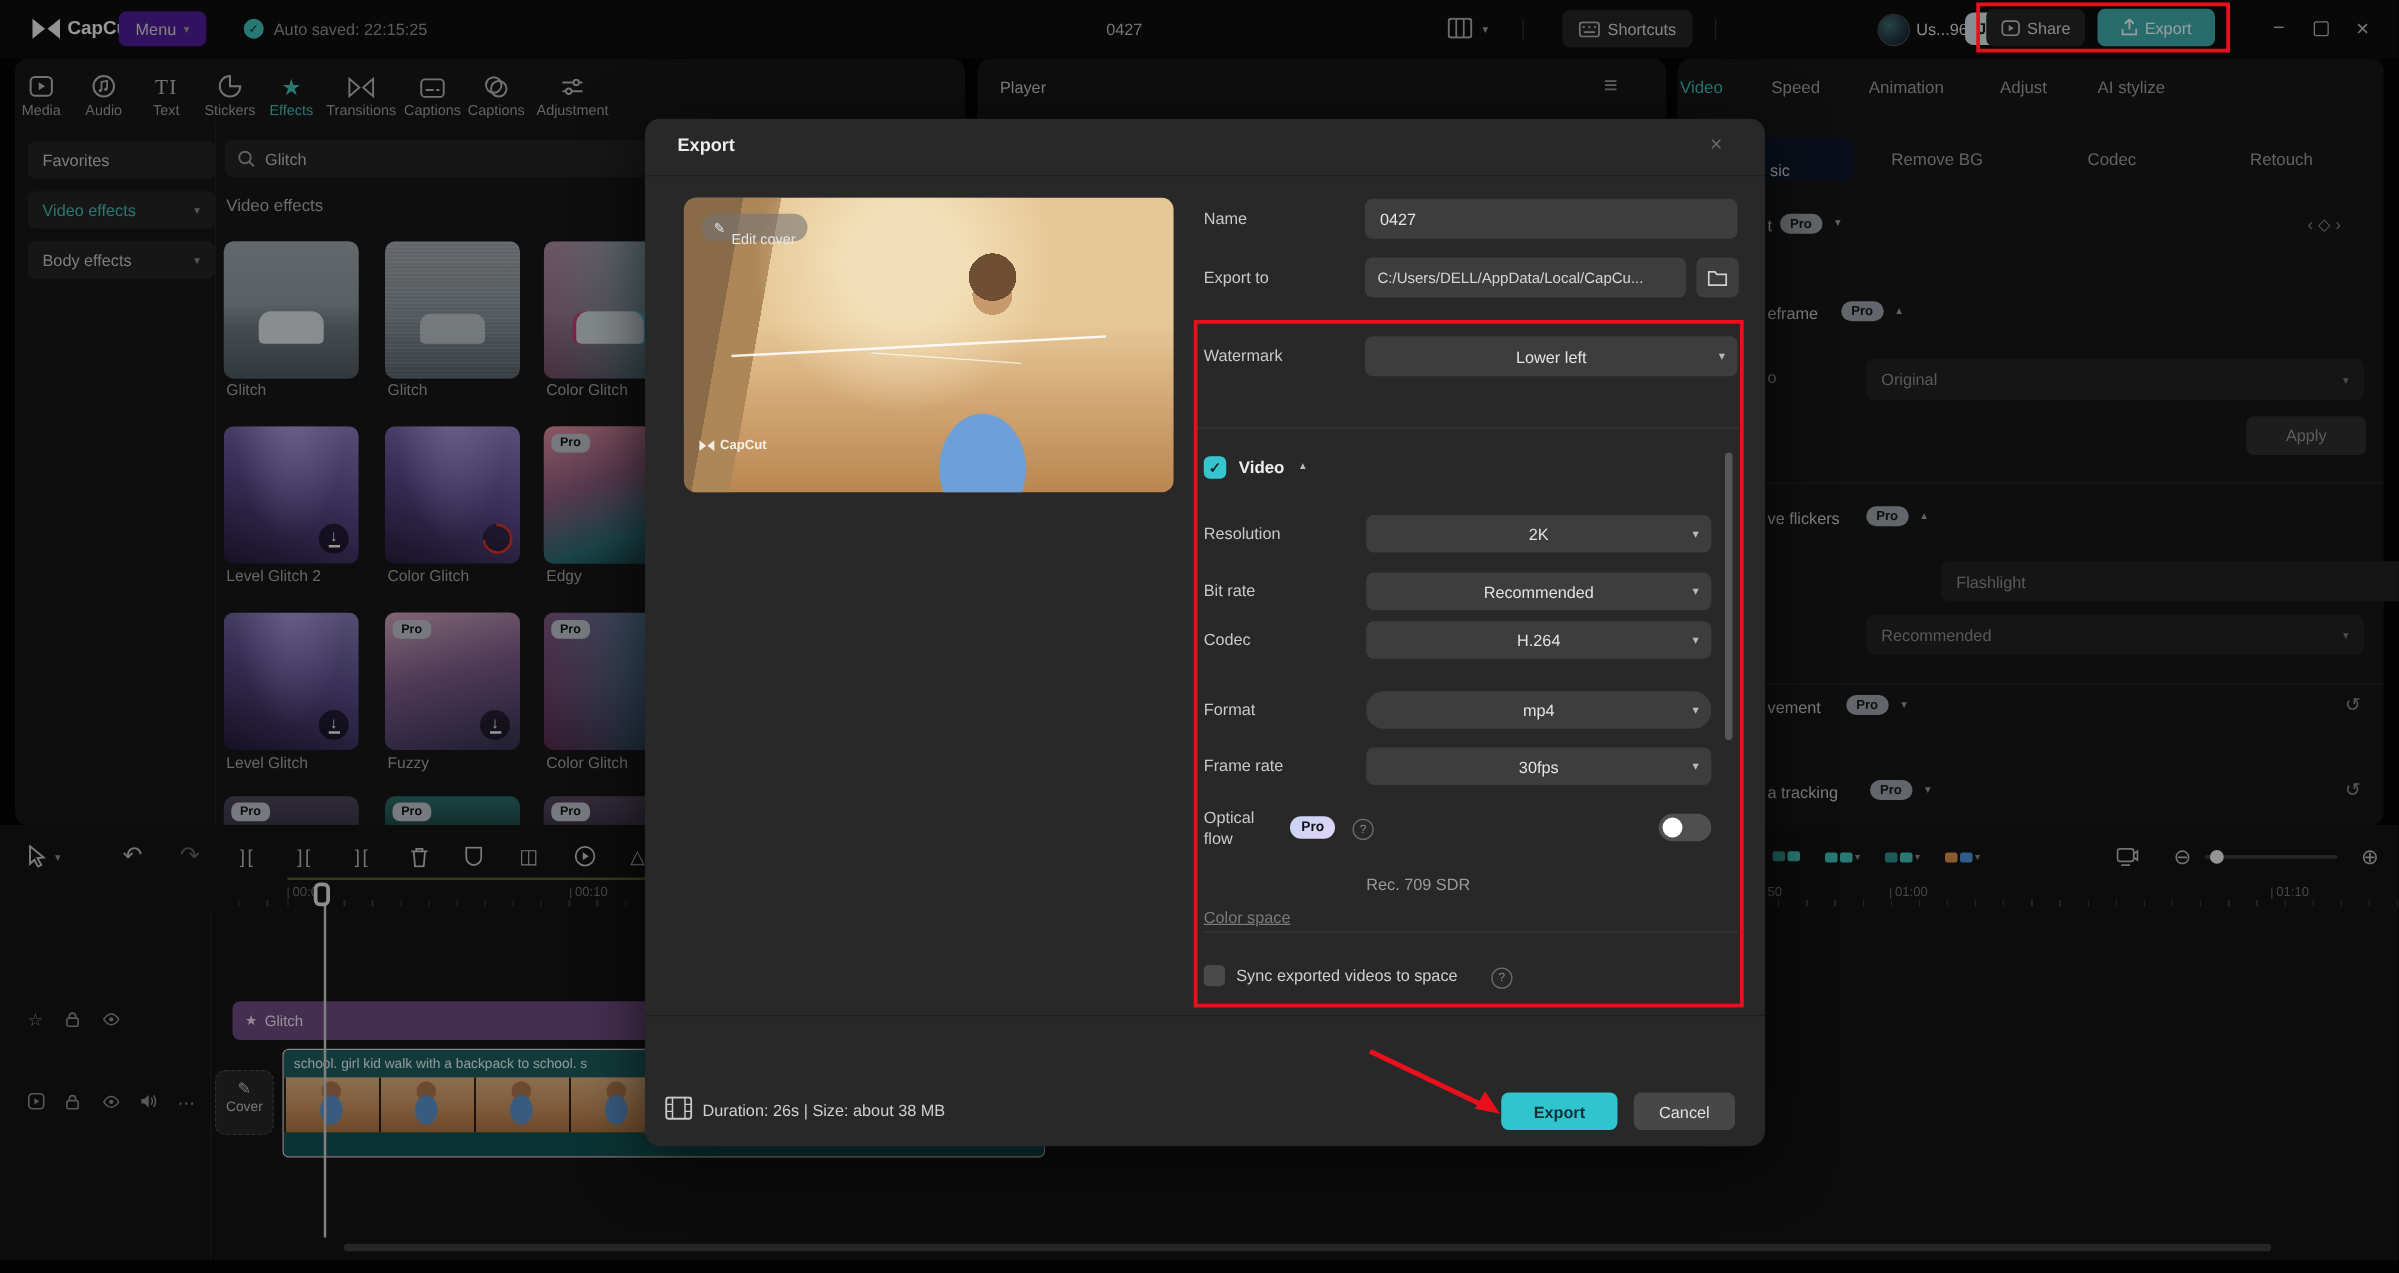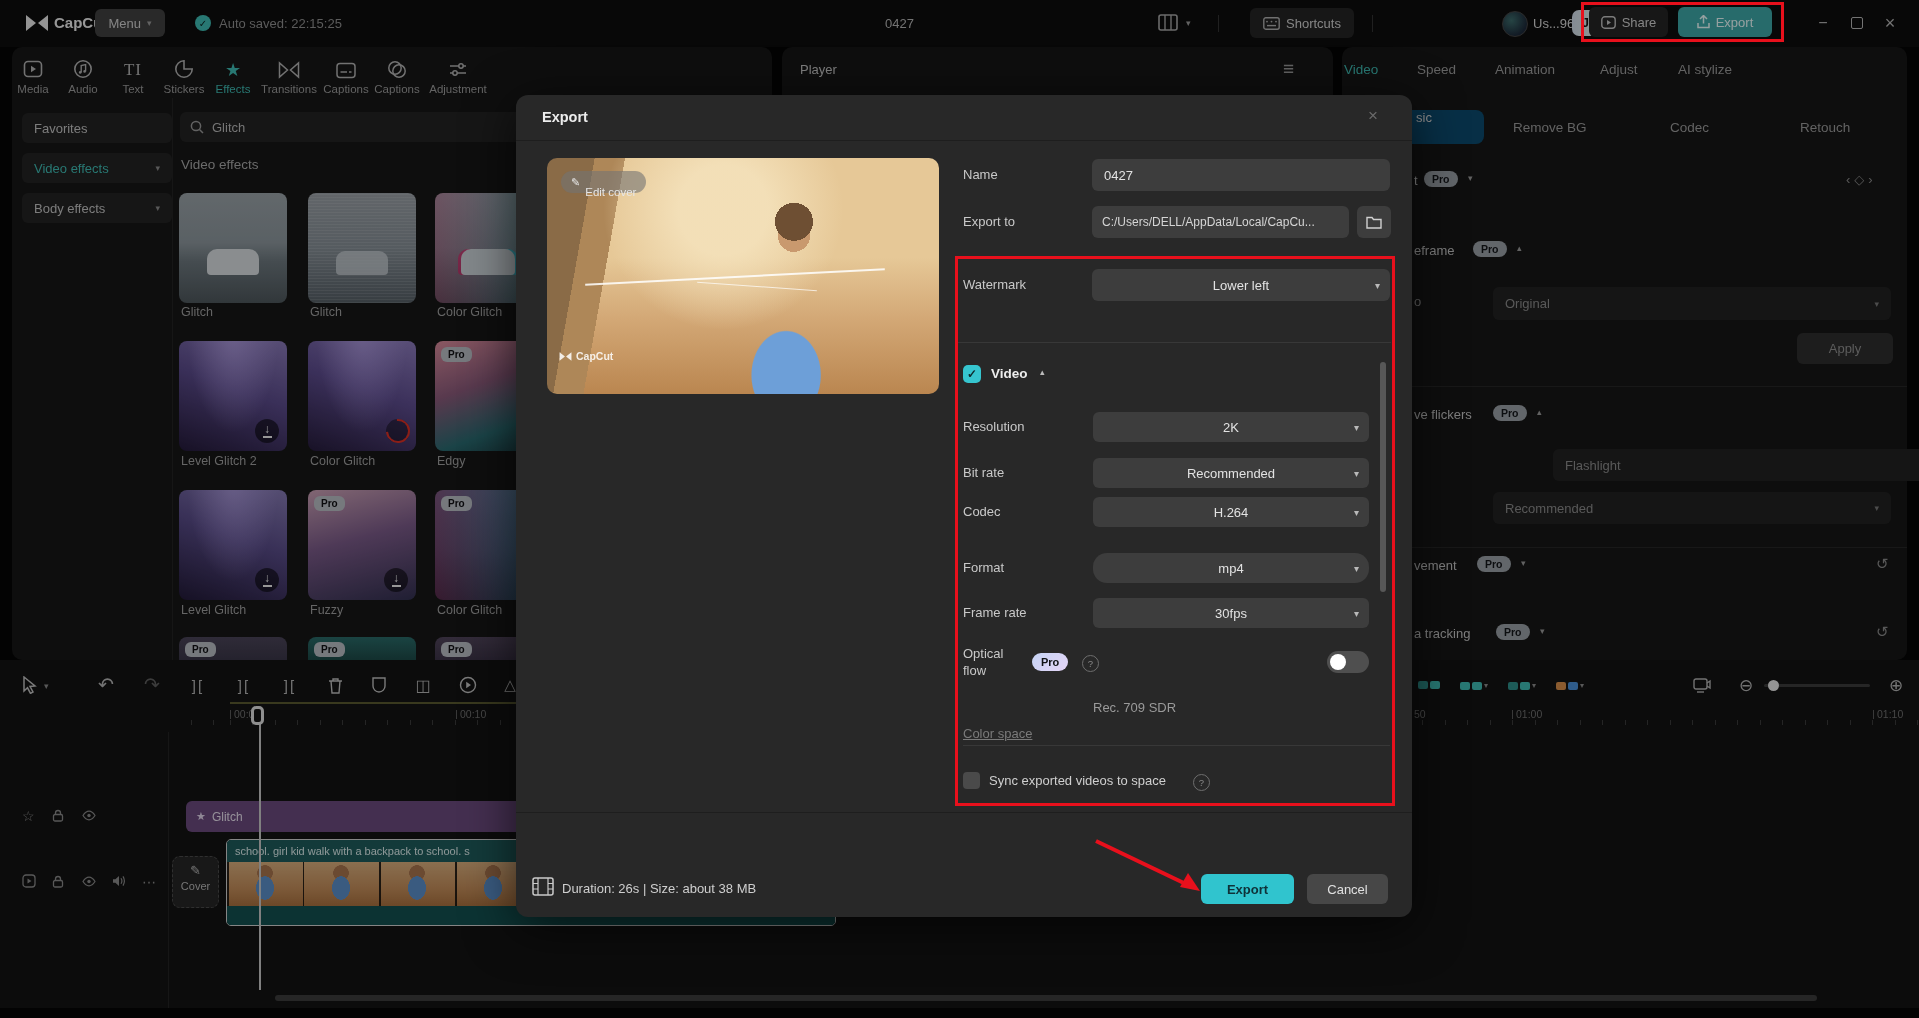--- a/index.html
+++ b/index.html
@@ -2,21 +2,21 @@
 <html><head>
 <meta charset="utf-8">
 <style>
   html,body{margin:0;padding:0;background:#050505;}
   body{width:1919px;height:1018px;position:relative;overflow:hidden;
        font-family:"Liberation Sans", sans-serif;color:#ccc;}
   .abs{position:absolute;}
   .panel{background:#161616;border-radius:10px;}
   .ellip{white-space:nowrap;overflow:hidden;text-overflow:ellipsis;}
   
-  .tbtn{background:#404040;border-radius:6px;display:flex;align-items:center;justify-content:center;gap:6px;color:#d0d0d0;font-size:13px;}
+  .tbtn{background:#4c1d95;border-radius:6px;display:flex;align-items:center;justify-content:center;gap:6px;color:#d0d0d0;font-size:13px;}
   .windowbtn{color:#b5b5b5;font-size:16px;display:flex;align-items:center;justify-content:center;width:26px;height:26px;}
   
   .ritem{text-align:center;}
   .ric{height:24px;display:flex;align-items:flex-end;justify-content:center;color:#b2b2b2;font-size:18px;line-height:18px;}
   .rlb{font-size:11.5px;color:#9c9c9c;margin-top:4px;}
   .ritem.active .ric,.ritem.active .rlb{color:#3fbcb4;}
   
   .sbtn{background:#232323;border-radius:6px;height:30px;display:flex;align-items:center;padding:0 12px;font-size:13px;color:#c3c3c3;justify-content:space-between;}
   
   .card{width:108px;height:110px;border-radius:8px;background:#2a2a2a;overflow:hidden;}
@@ -259,21 +259,21 @@
 <div class="abs" style="left:800px;top:62px;font-size:13px;color:#c5c5c5;">Player</div>
 <div class="abs" style="left:1283px;top:58px;font-size:19px;color:#9a9a9a;">≡</div>
 
 <div class="abs panel" style="left:1342px;top:47px;width:565px;height:613px;"></div>
 <div class="abs itab active" style="left:1344px;top:62px;">Video</div>
 <div class="abs itab" style="left:1417px;top:62px;">Speed</div>
 <div class="abs itab" style="left:1495px;top:62px;">Animation</div>
 <div class="abs itab" style="left:1600px;top:62px;">Adjust</div>
 <div class="abs itab" style="left:1678px;top:62px;">AI stylize</div>
 
-<div class="abs" style="left:1404px;top:110px;width:80px;height:34px;background:#0c4a6e;border-radius:8px;display:flex;align-items:flex-start;padding-left:12px;box-sizing:border-box;">
+<div class="abs" style="left:1404px;top:110px;width:80px;height:34px;background:#0f172a;border-radius:8px;display:flex;align-items:flex-end;padding-left:12px;box-sizing:border-box;">
   <span style="font-size:13px;color:#dcdcdc;">sic</span>
 </div>
 <div class="abs itab" style="left:1513px;top:120px;">Remove BG</div>
 <div class="abs itab" style="left:1670px;top:120px;">Codec</div>
 <div class="abs itab" style="left:1800px;top:120px;">Retouch</div>
 
 <div class="abs frag" style="left:1414px;top:173px;">t</div>
 <span class="abs ipro" style="left:1424px;top:171px;">Pro</span>
 <div class="abs" style="left:1468px;top:173px;font-size:9px;color:#999;">▾</div>
 <div class="abs" style="left:1846px;top:172px;font-size:13px;color:#8a8a8a;letter-spacing:4px;">‹◇›</div>
@@ -389,21 +389,21 @@
     <span class="tick"></span>
     <span>00:10</span>
   </div>
 <div class="abs rlabel" style="left:1414px;top:708px;">
     <span>50</span>
   </div>
 <div class="abs rlabel" style="left:1512px;top:708px;">
     <span class="tick"></span>
     <span>01:00</span>
   </div>
-<div class="abs rlabel" style="left:1842px;top:708px;padding-left:31px;">
+<div class="abs rlabel" style="left:1786px;top:708px;padding-left:31px;">
     <span class="tick"></span>
     <span>01:10</span>
   </div>
 
 <div class="abs" style="left:168px;top:732px;width:1px;height:276px;background:#232323;"></div>
 <div class="abs thico" style="left:22px;top:808px;font-size:14px;">☆</div>
 <div class="abs thico" style="left:52px;top:809px;">
   <svg width="12" height="13" viewBox="0 0 12 13">
       <rect x="1.5" y="5.5" width="9" height="6.5" rx="1.5" fill="none" stroke="#8a8a8a" stroke-width="1.3"></rect>
       <path d="M3.5 5.5V4a2.5 2.5 0 0 1 5 0v1.5" fill="none" stroke="#8a8a8a" stroke-width="1.3"></path>

